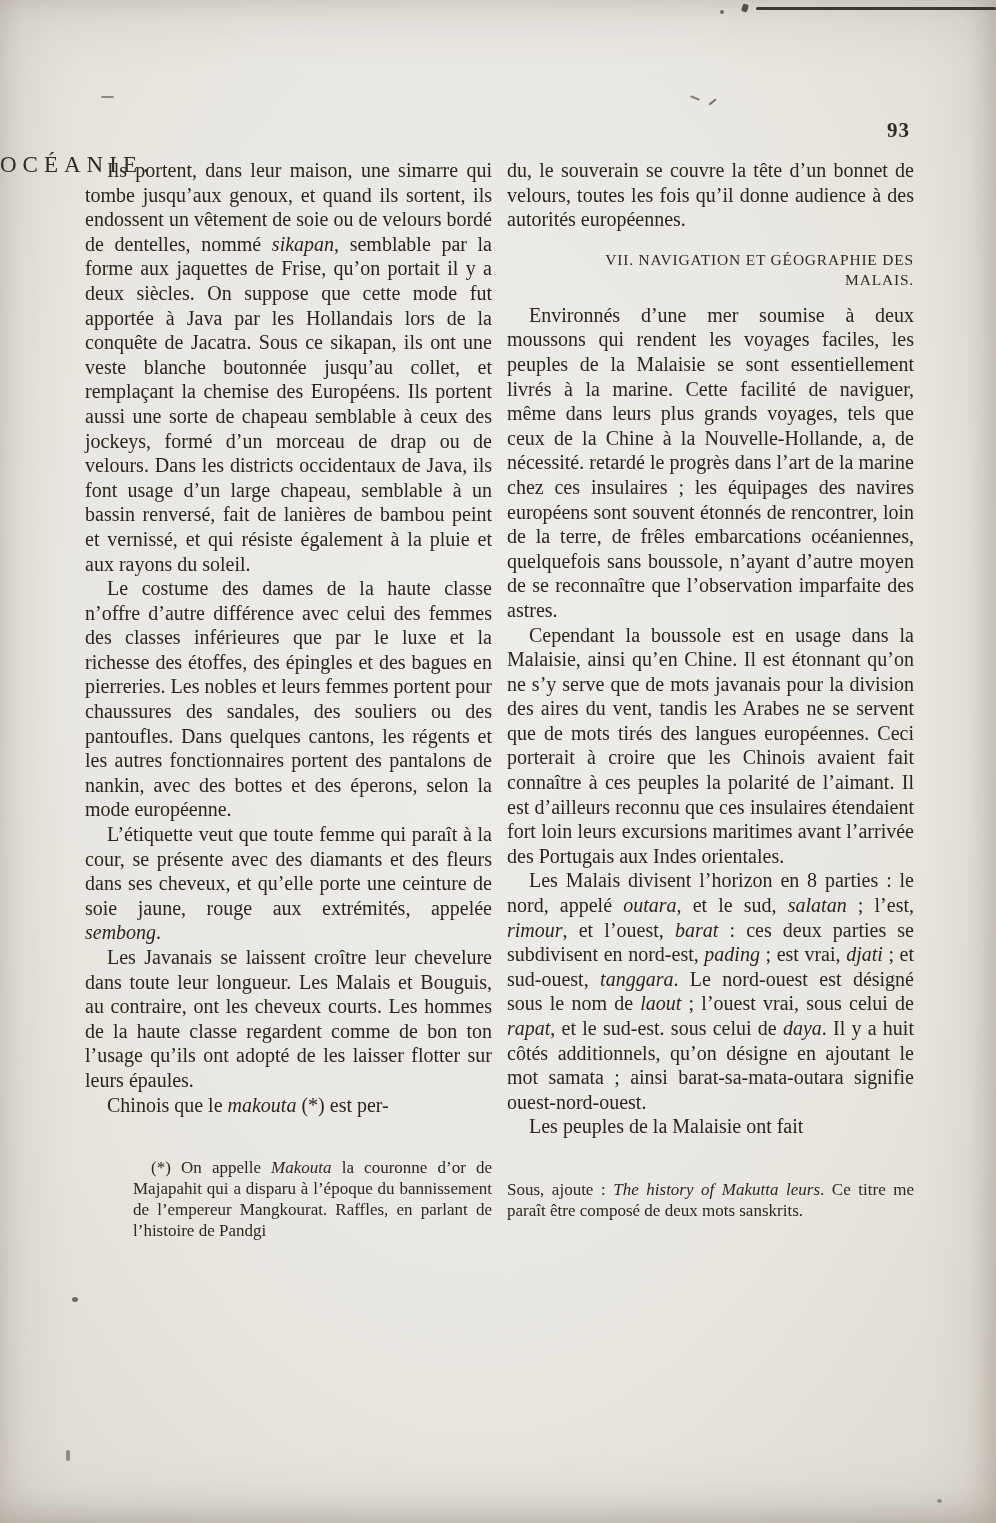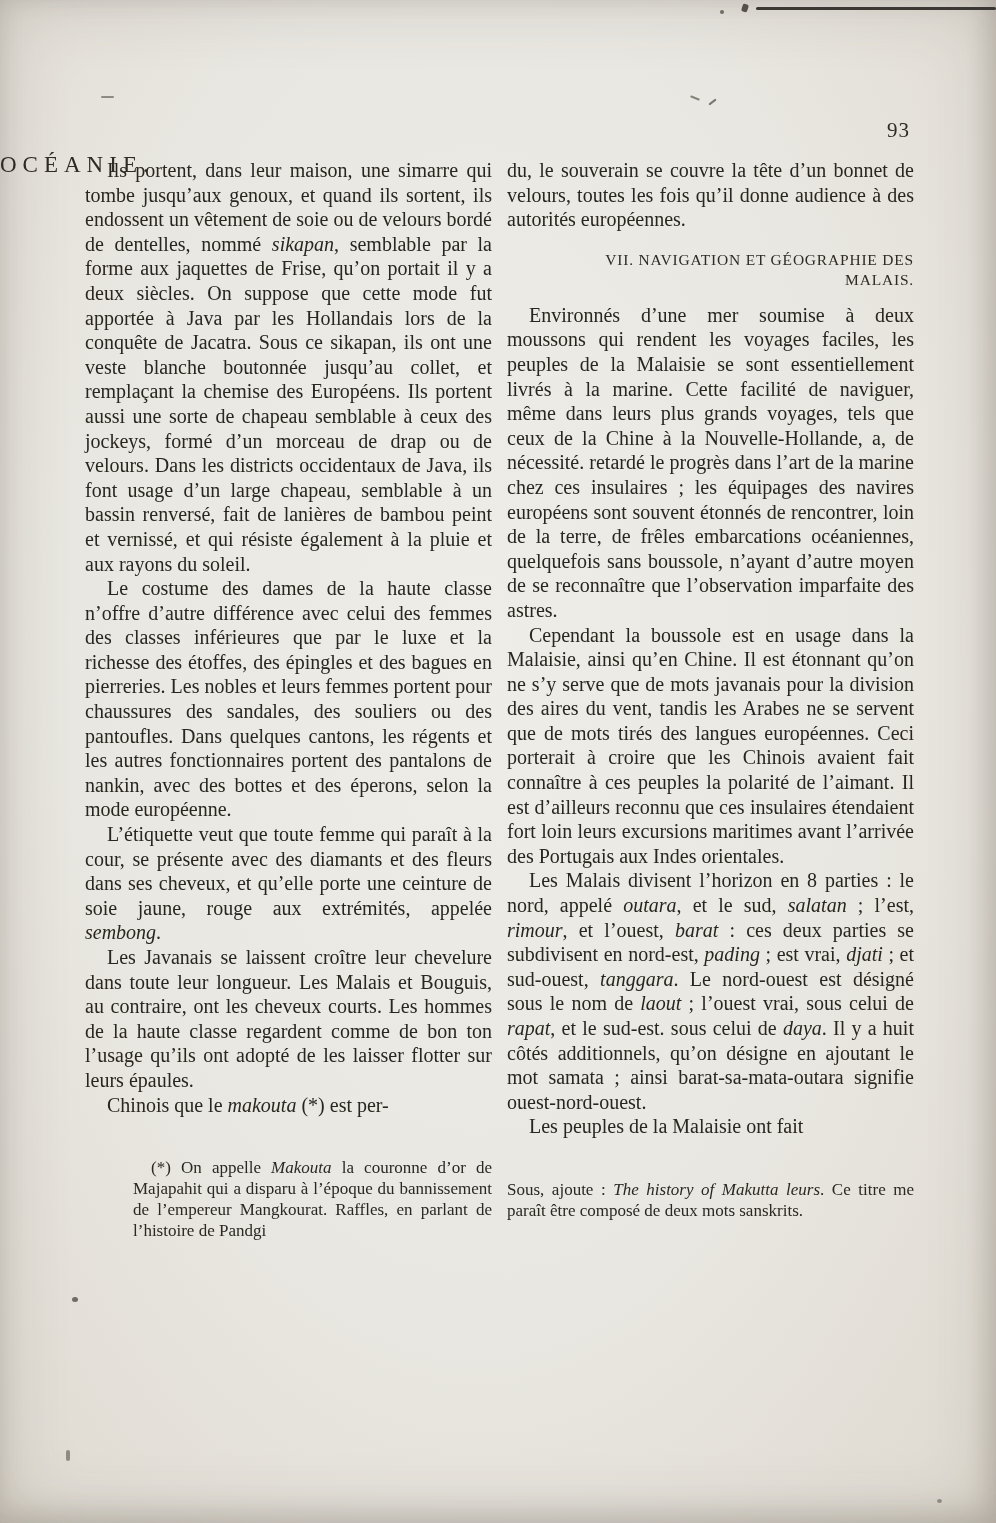--- a/index.html
+++ b/index.html
@@ -19,21 +19,21 @@
   
   .running-header {
     position:absolute; top:110px; left:0; width:100%;
     text-align:left;
     font-size:23px; letter-spacing:6px;
     color:#2e2b24;
     margin-top:42px;
   }
   .page-number {
     position:absolute; top:118px; right:86px;
-    font-size:21px; font-weight:normal; letter-spacing:1px;
+    font-size:21px; font-weight:bold; letter-spacing:1px;
     color:#2e2b24;
   }
 
   
   .columns {
     position:absolute; top:158px; left:85px; width:829px;
     display:flex; gap:15px;
   }
   .column { width:407px; }
 

